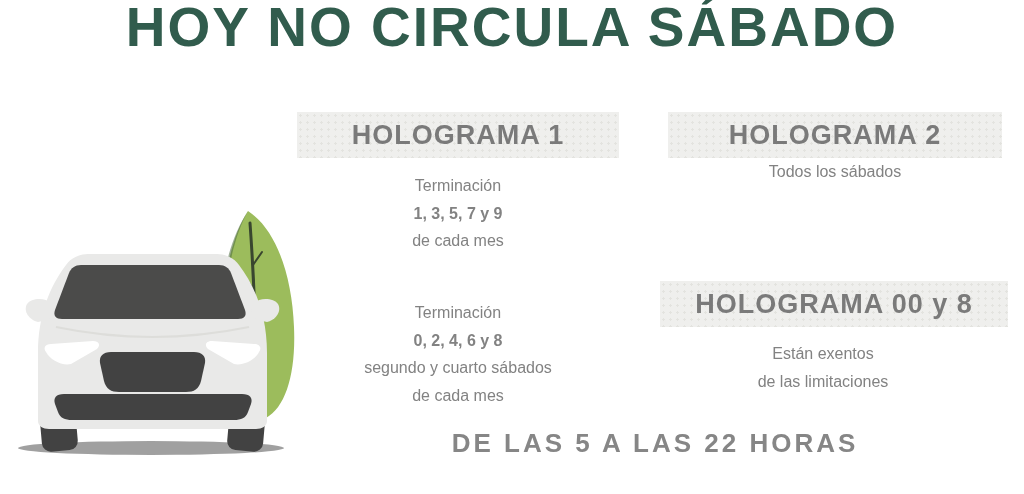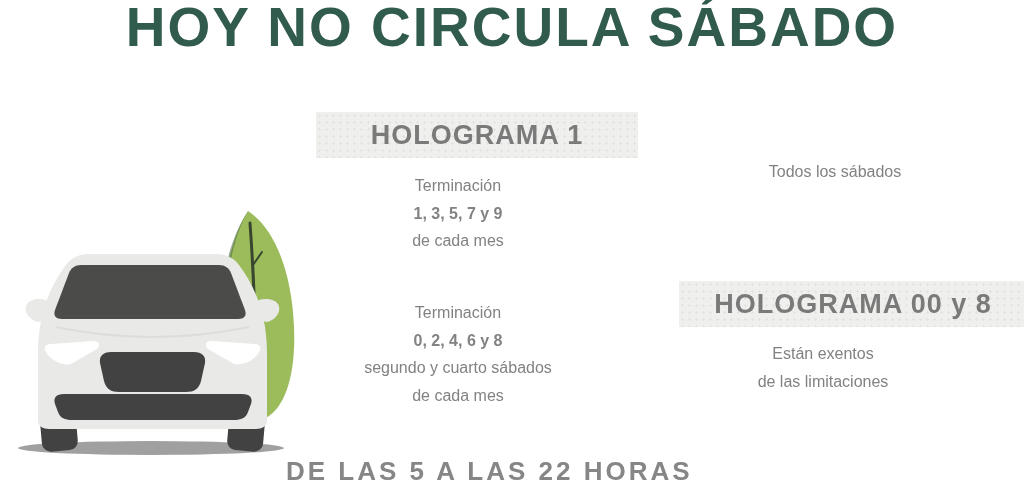--- a/index.html
+++ b/index.html
@@ -10,37 +10,37 @@
   .title{
     position:absolute;top:-9px;left:0;right:0;margin:0;text-align:center;
     font-size:55px;line-height:72px;font-weight:800;letter-spacing:2px;
     color:var(--title-green,#315C4D);white-space:nowrap;
   }
   .band{
     position:absolute;height:46px;display:flex;align-items:center;justify-content:center;
     font-weight:700;font-size:27px;letter-spacing:1px;color:var(--band-text,#7A7A7A);
     background-color:var(--band-bg,#EFEFED);
     background-image:radial-gradient(var(--band-dot,#E3E3DF) 1px, rgba(0,0,0,0) 1.2px);
-    background-size:7px 7px;white-space:nowrap;margin-left:19px;
+    background-size:7px 7px;white-space:nowrap;
   }
   .band1{left:297px;top:112px;width:322px;}
   .band2{left:668px;top:112px;width:334px;}
   .band00{left:660px;top:281px;width:348px;}
   .txt{
     position:absolute;color:var(--body-text,#828282);
     font-size:16px;line-height:27.5px;text-align:center;
   }
   .block1{left:297px;top:172px;width:322px;}
   .block2{left:297px;top:299px;width:322px;}
   .todos{left:668px;top:158px;width:334px;}
   .exentos{left:649px;top:340px;width:348px;}
   .ln{white-space:nowrap;}
   .ln.bold{font-weight:700;}
   .footer{
-    position:absolute;left:286px;right:0;top:456px;
+    position:absolute;left:286px;right:0;top:428px;text-align:center;
     font-size:26px;line-height:30px;font-weight:700;letter-spacing:3px;
     color:var(--footer-text,#868686);white-space:nowrap;
   }
   .car{position:absolute;left:10px;top:195px;width:285px;height:270px;}
   .c-shadow{fill:var(--shadow,#8F8F8F);opacity:.85;}
   .t-main{fill:var(--tree-green,#9CBC5C);}
   .t-dark{fill:var(--tree-dark,#4C6B40);opacity:.55;}
   .t-trunk{stroke:var(--tree-trunk,#39462F);fill:none;stroke-linecap:round;}
   .c-body{fill:var(--car-body,#E9E9E8);}
   .c-dark{fill:var(--car-dark,#424242);}
@@ -107,20 +107,21 @@
     <div class="ln bold">1, 3, 5, 7 y 9</div>
     <div class="ln">de cada mes</div>
   </div>
   <div class="txt block2">
     <div class="ln">Terminación</div>
     <div class="ln bold">0, 2, 4, 6 y 8</div>
     <div class="ln">segundo y cuarto sábados</div>
     <div class="ln">de cada mes</div>
   </div>
 
+  <div class="band band2">HOLOGRAMA 2</div>
   <div class="txt todos">Todos los sábados</div>
 
   <div class="band band00">HOLOGRAMA 00 y 8</div>
   <div class="txt exentos">
     <div class="ln">Están exentos</div>
     <div class="ln">de las limitaciones</div>
   </div>
 
   <div class="footer">DE LAS 5 A LAS 22 HORAS</div>
 

